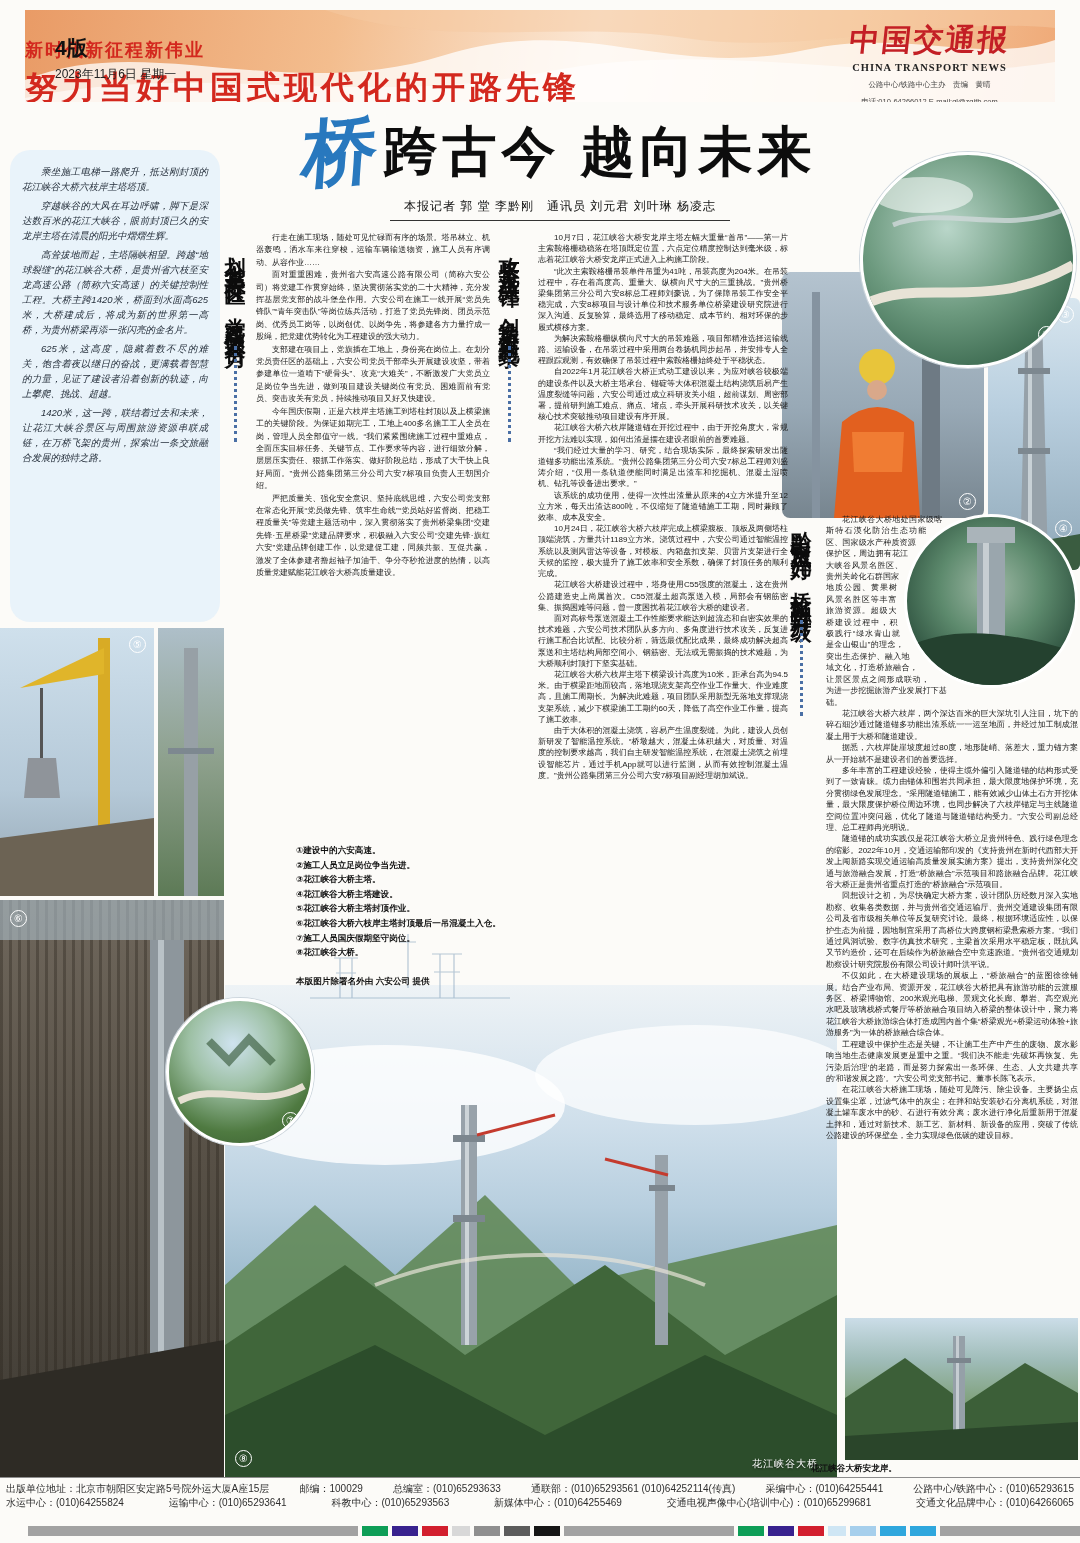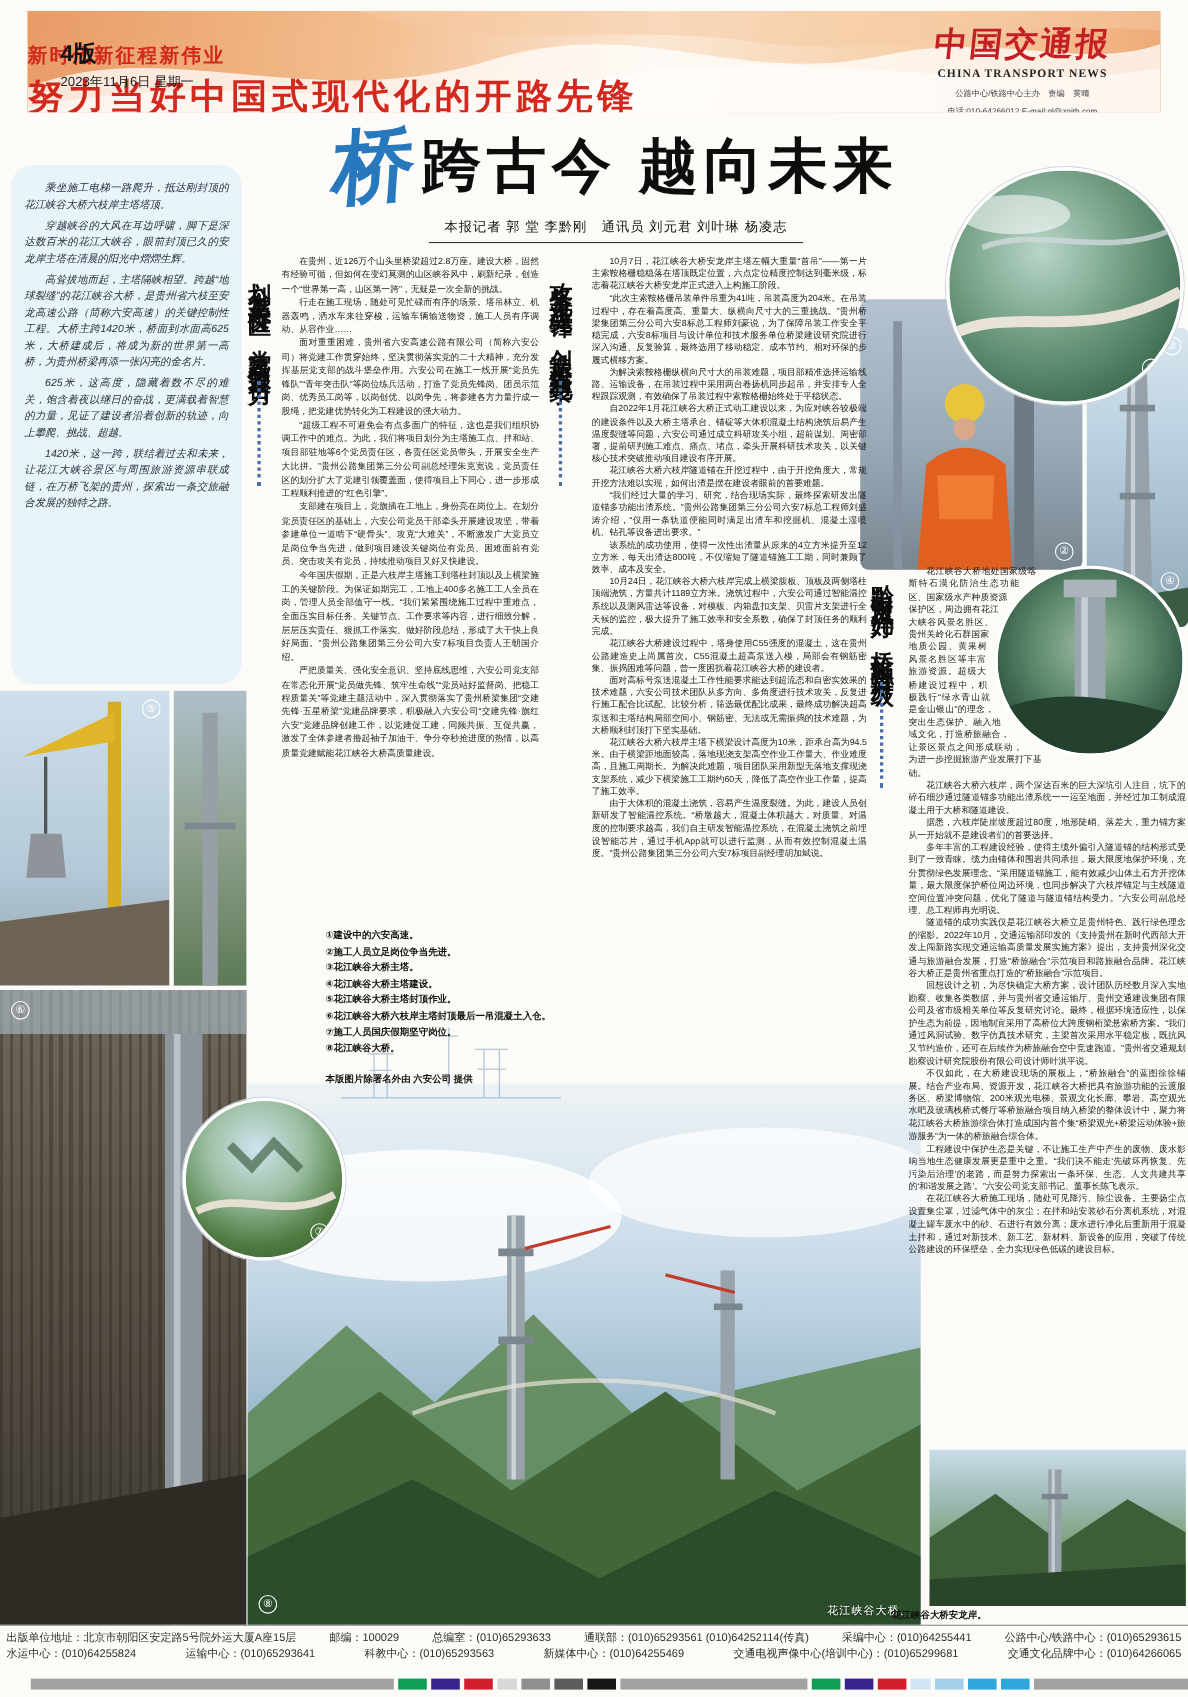--- a/index.html
+++ b/index.html
@@ -111,24 +111,22 @@
       <p>高耸拔地而起，主塔隔峡相望。跨越“地球裂缝”的花江峡谷大桥，是贵州省六枝至安龙高速公路（简称六安高速）的关键控制性工程。大桥主跨1420米，桥面到水面高625米，大桥建成后，将成为新的世界第一高桥，为贵州桥梁再添一张闪亮的金名片。</p>
       <p>625米，这高度，隐藏着数不尽的难关，饱含着夜以继日的奋战，更满载着智慧的力量，见证了建设者沿着创新的轨迹，向上攀爬、挑战、超越。</p>
       <p>1420米，这一跨，联结着过去和未来，让花江大峡谷景区与周围旅游资源串联成链，在万桥飞架的贵州，探索出一条交旅融合发展的独特之路。</p>
     </div>
 
   <div class="vh" style="left:222px;top:240px;">
     <div class="vt">划分党员责任区　党建引领聚合力</div>
     <div class="vdots"></div>
   </div>
   <div class="colbody c2" style="left:256px;top:232px;width:234px;height:600px;">
-      <p>在贵州，近126万个山头里桥梁超过2.8万座。建设大桥，固然有经验可循，但如何在变幻莫测的山区峡谷风中，刷新纪录，创造一个“世界第一高，山区第一跨”，无疑是一次全新的挑战。</p>
       <p>行走在施工现场，随处可见忙碌而有序的场景。塔吊林立、机器轰鸣，洒水车来往穿梭，运输车辆输送物资，施工人员有序调动、从容作业……</p>
       <p>面对重重困难，贵州省六安高速公路有限公司（简称六安公司）将党建工作贯穿始终，坚决贯彻落实党的二十大精神，充分发挥基层党支部的战斗堡垒作用。六安公司在施工一线开展“党员先锋队”“青年突击队”等岗位练兵活动，打造了党员先锋岗、团员示范岗、优秀员工岗等，以岗创优、以岗争先，将参建各方力量拧成一股绳，把党建优势转化为工程建设的强大动力。</p>
-      <p>“超级工程不可避免会有点多面广的特征，这也是我们组织协调工作中的难点。为此，我们将项目划分为主塔施工点、拌和站、项目部驻地等6个党员责任区，各责任区党员带头，开展安全生产大比拼。”贵州公路集团第三分公司副总经理朱克宽说，党员责任区的划分扩大了党建引领覆盖面，使得项目上下同心，进一步形成工程顺利推进的“红色引擎”。</p>
       <p>支部建在项目上，党旗插在工地上，身份亮在岗位上。在划分党员责任区的基础上，六安公司党员干部牵头开展建设攻坚，带着参建单位一道啃下“硬骨头”、攻克“大难关”，不断激发广大党员立足岗位争当先进，做到项目建设关键岗位有党员、困难面前有党员、突击攻关有党员，持续推动项目又好又快建设。</p>
       <p>今年国庆假期，正是六枝岸主塔施工到塔柱封顶以及上横梁施工的关键阶段。为保证如期完工，工地上400多名施工工人全员在岗，管理人员全部值守一线。“我们紧紧围绕施工过程中重难点，全面压实目标任务、关键节点、工作要求等内容，进行细致分解，层层压实责任、狠抓工作落实、做好阶段总结，形成了大干快上良好局面。”贵州公路集团第三分公司六安7标项目负责人王朝国介绍。</p>
       <p>严把质量关、强化安全意识、坚持底线思维，六安公司党支部在常态化开展“党员做先锋、筑牢生命线”“党员站好监督岗、把稳工程质量关”等党建主题活动中，深入贯彻落实了贵州桥梁集团“交建先锋·五星桥梁”党建品牌要求，积极融入六安公司“交建先锋·旗红六安”党建品牌创建工作，以党建促工建，同频共振、互促共赢，激发了全体参建者撸起袖子加油干、争分夺秒抢进度的热情，以高质量党建赋能花江峡谷大桥高质量建设。</p>
     </div>
 
   <svg class="sketch" viewBox="0 0 220 76">
     <g stroke="#7d9cb8" fill="none" stroke-width="1.2">
       <path d="M40,70 L40,30 L52,30 L52,70 M34,30 L58,30 M36,45 L56,45"></path>
       <path d="M140,70 L140,26 L154,26 L154,70 M132,26 L162,26 M134,44 L160,44"></path>
       <path d="M10,70 L210,70"></path>

